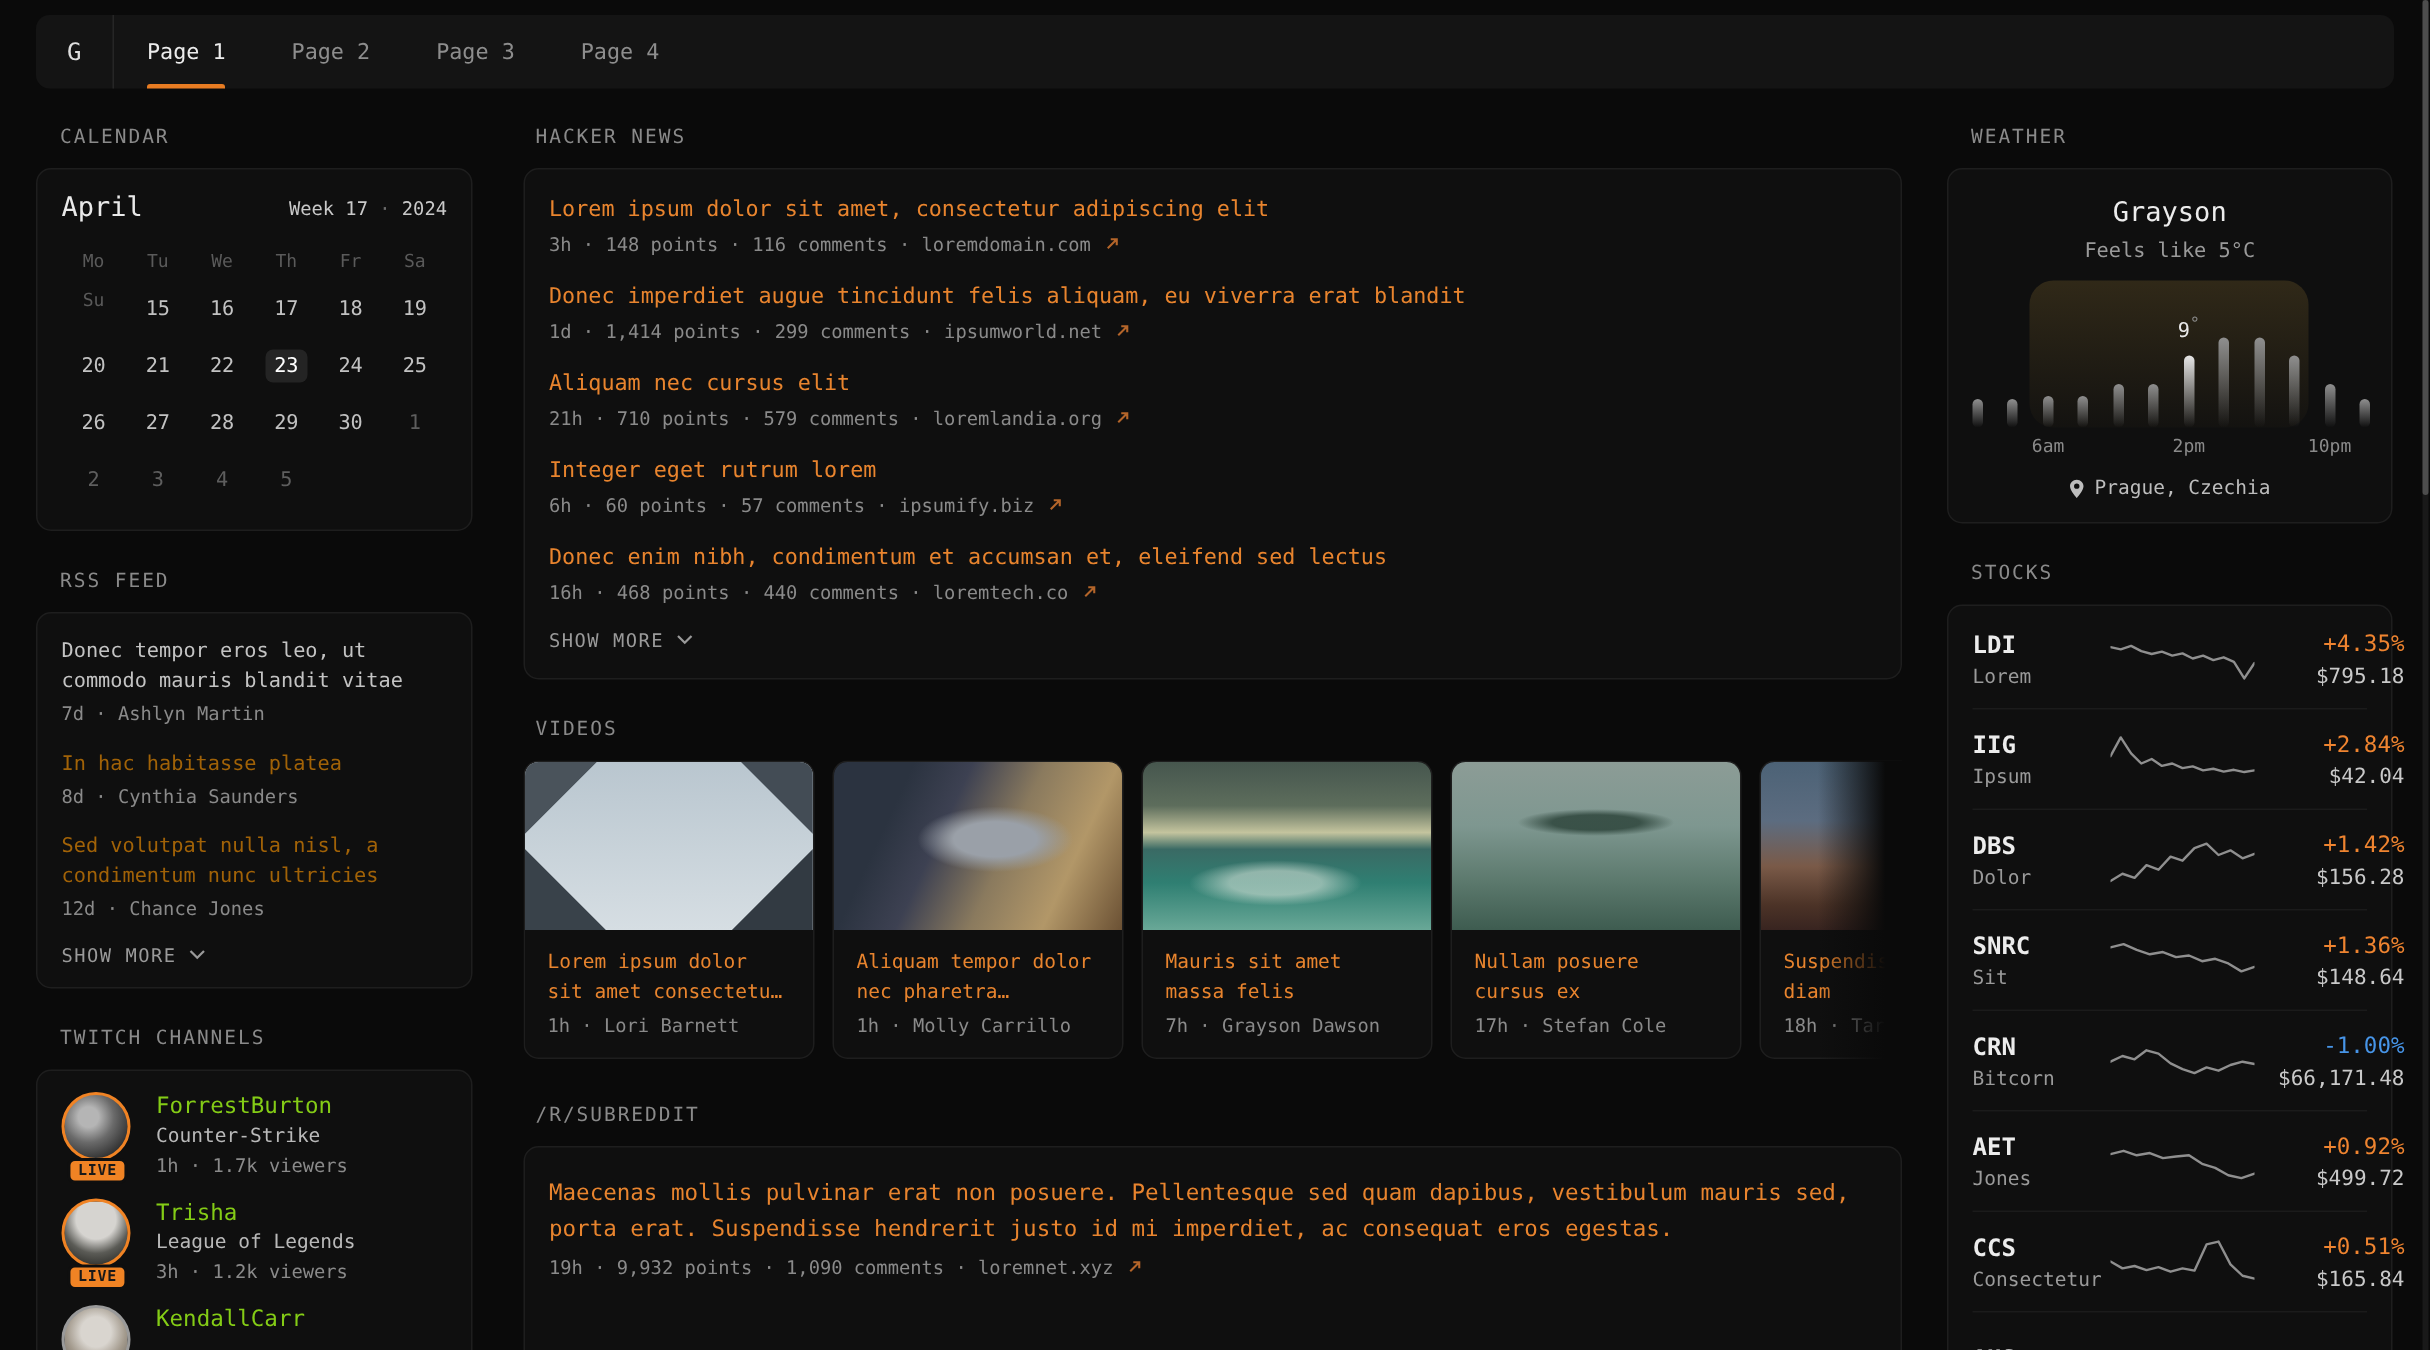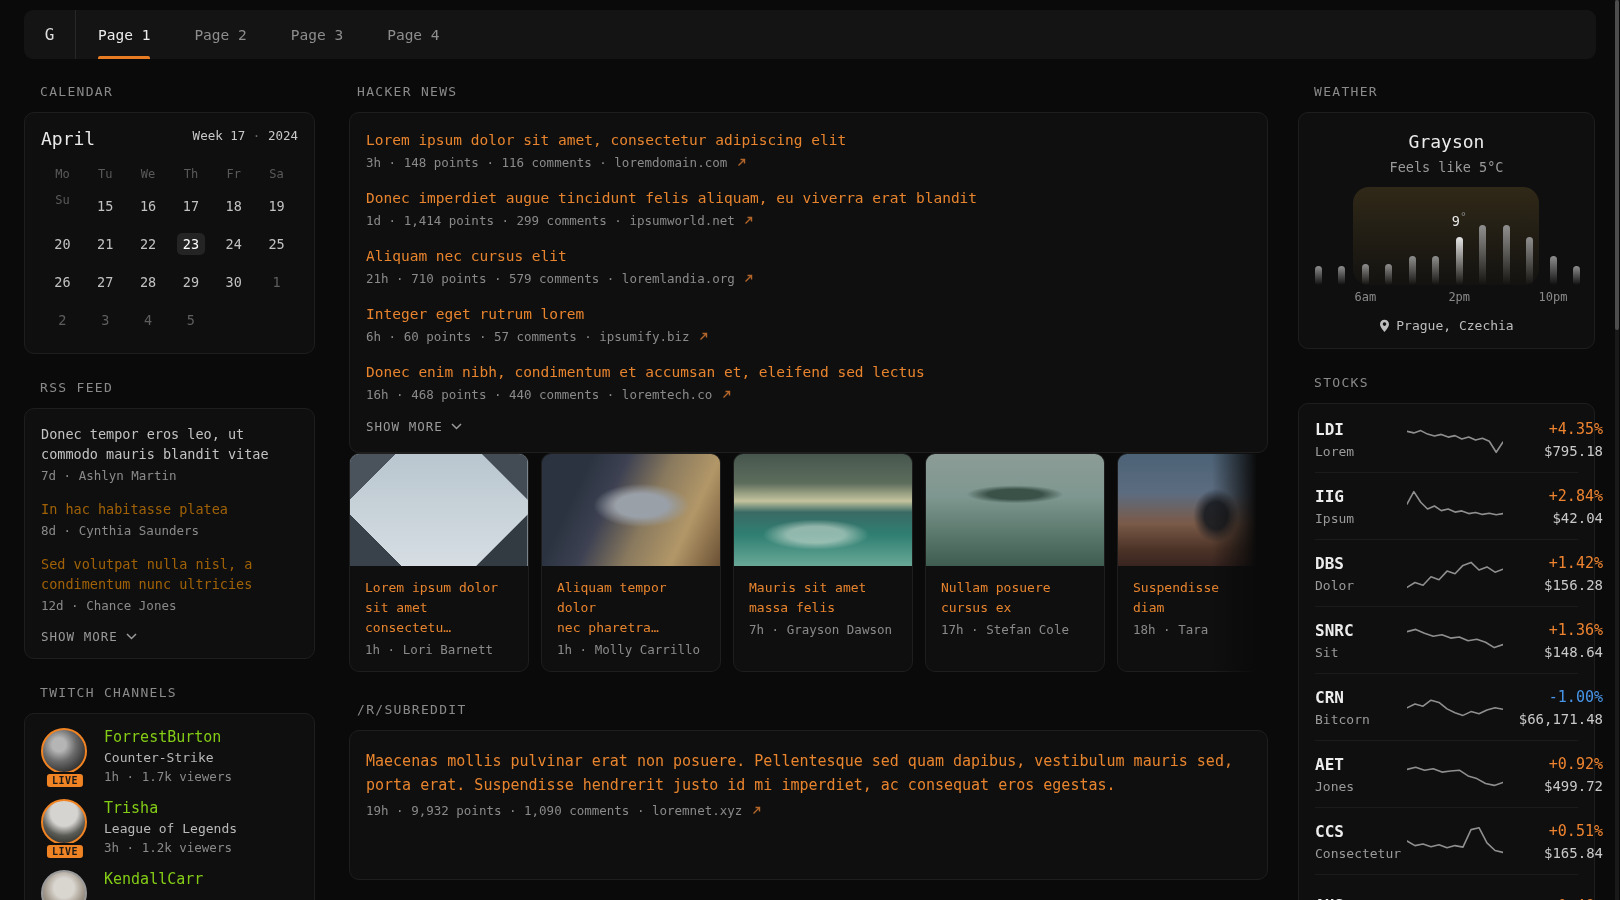--- a/index.html
+++ b/index.html
@@ -21,21 +21,21 @@
   .col{position:absolute;top:64px;}
   .col-left{left:24px;width:291px;}
   .col-mid{left:349px;width:919px;}
   .col-right{left:1298px;width:297px;}
   .sec{margin:20px 0 13px 16px;color:#8a8a8a;font-size:13px;letter-spacing:1.3px;}
   .sec.gap26{margin-top:26px;}
   .sec.gap30{margin-top:30px;}
   .card{background:#0f0f0f;border:1px solid #1e1e1e;border-radius:10px;}
   
   .cal{padding:15px 16px 14px;}
-  .cal-head{display:flex;justify-content:space-between;align-items:flex-start;}
+  .cal-head{display:flex;justify-content:space-between;align-items:center;}
   .cal-month{color:#e9e9e9;font-size:18px;}
   .cal-week{color:#c9c9c9;font-size:12.5px;}
   .cal-week .dot{color:#6a6a6a;}
   .cal-grid{display:grid;grid-template-columns:repeat(6,1fr);margin-top:12px;text-align:center;}
   .cal-dow{color:#5a5a5a;font-size:12px;padding:6px 0;}
   .cal-day{color:#c2c2c2;font-size:13.5px;padding:8px 0;cursor:pointer;}
   .cal-day span{display:inline-block;padding:3px 6px;border-radius:5px;}
   .cal-day.muted{color:#5e5e5e;}
   .cal-day.sel span{background:#242424;color:#fff;}
   
@@ -60,21 +60,21 @@
   .tw-meta{color:#8a8a8a;font-size:12.5px;margin-top:4px;}
   
   .hn{padding:16px 16px 18px;}
   .hn-item{margin-bottom:17px;}
   .hn-title{color:#e8842e;font-size:14.5px;line-height:22px;cursor:pointer;}
   .arrow{display:inline-block;margin-left:2px;}
   .sr{padding:18px 16px;min-height:150px;}
   .sr-title{color:#e8842e;font-size:15px;line-height:24px;cursor:pointer;}
   
   .vid-row{position:relative;display:flex;gap:12px;overflow:hidden;margin-top:0;}
-  .vid-card{flex:none;width:180px;background:#0f0f0f;border:1px solid #1e1e1e;border-radius:10px;overflow:hidden;cursor:pointer;}
+  .vid-card{flex:none;width:194px;background:#0f0f0f;border:1px solid #1e1e1e;border-radius:10px;overflow:hidden;cursor:pointer;}
   .vid-thumb{height:112px;}
   .th-pillars{background:
     linear-gradient(135deg,#4a535b 0 30%,rgba(0,0,0,0) 30.5%) left top / 52% 52% no-repeat,
     linear-gradient(225deg,#434c55 0 30%,rgba(0,0,0,0) 30.5%) right top / 52% 52% no-repeat,
     linear-gradient(45deg,#39424a 0 34%,rgba(0,0,0,0) 34.5%) left bottom / 52% 52% no-repeat,
     linear-gradient(315deg,#323a42 0 34%,rgba(0,0,0,0) 34.5%) right bottom / 52% 52% no-repeat,
     linear-gradient(180deg,#b9c6cf,#d6dee3);}
   .th-camera{background:
     radial-gradient(ellipse 36% 26% at 56% 46%,#9aa0a8 0 40%,rgba(0,0,0,0) 75%),
     linear-gradient(115deg,#2b3340 0 22%,#3d4152 38%,#8a7a5e 58%,#b29768 78%,#6b5134 100%);}
@@ -266,20 +266,21 @@
           </svg></div>
     </div>
     <button class="showmore" style="margin-top:3px;">
       <span>SHOW MORE</span>
       <svg width="11" height="7" viewBox="0 0 11 7">
           <polyline points="1,1 5.5,5.5 10,1" fill="none" stroke="#9a9a9a" stroke-width="1.5"></polyline>
         </svg>
     </button>
   </div>
 
+  <div class="sec gap26" style="margin-left:8px;">VIDEOS</div>
   <div class="vid-row">
     <div class="vid-card">
       <div class="vid-thumb th-pillars"></div>
       <div class="vid-body">
         <div class="vid-title"><span>Lorem ipsum dolor</span><br><span>sit amet consectetu…</span></div>
         <div class="meta">1h · Lori Barnett</div>
       </div>
     </div>
     <div class="vid-card">
       <div class="vid-thumb th-camera"></div>

